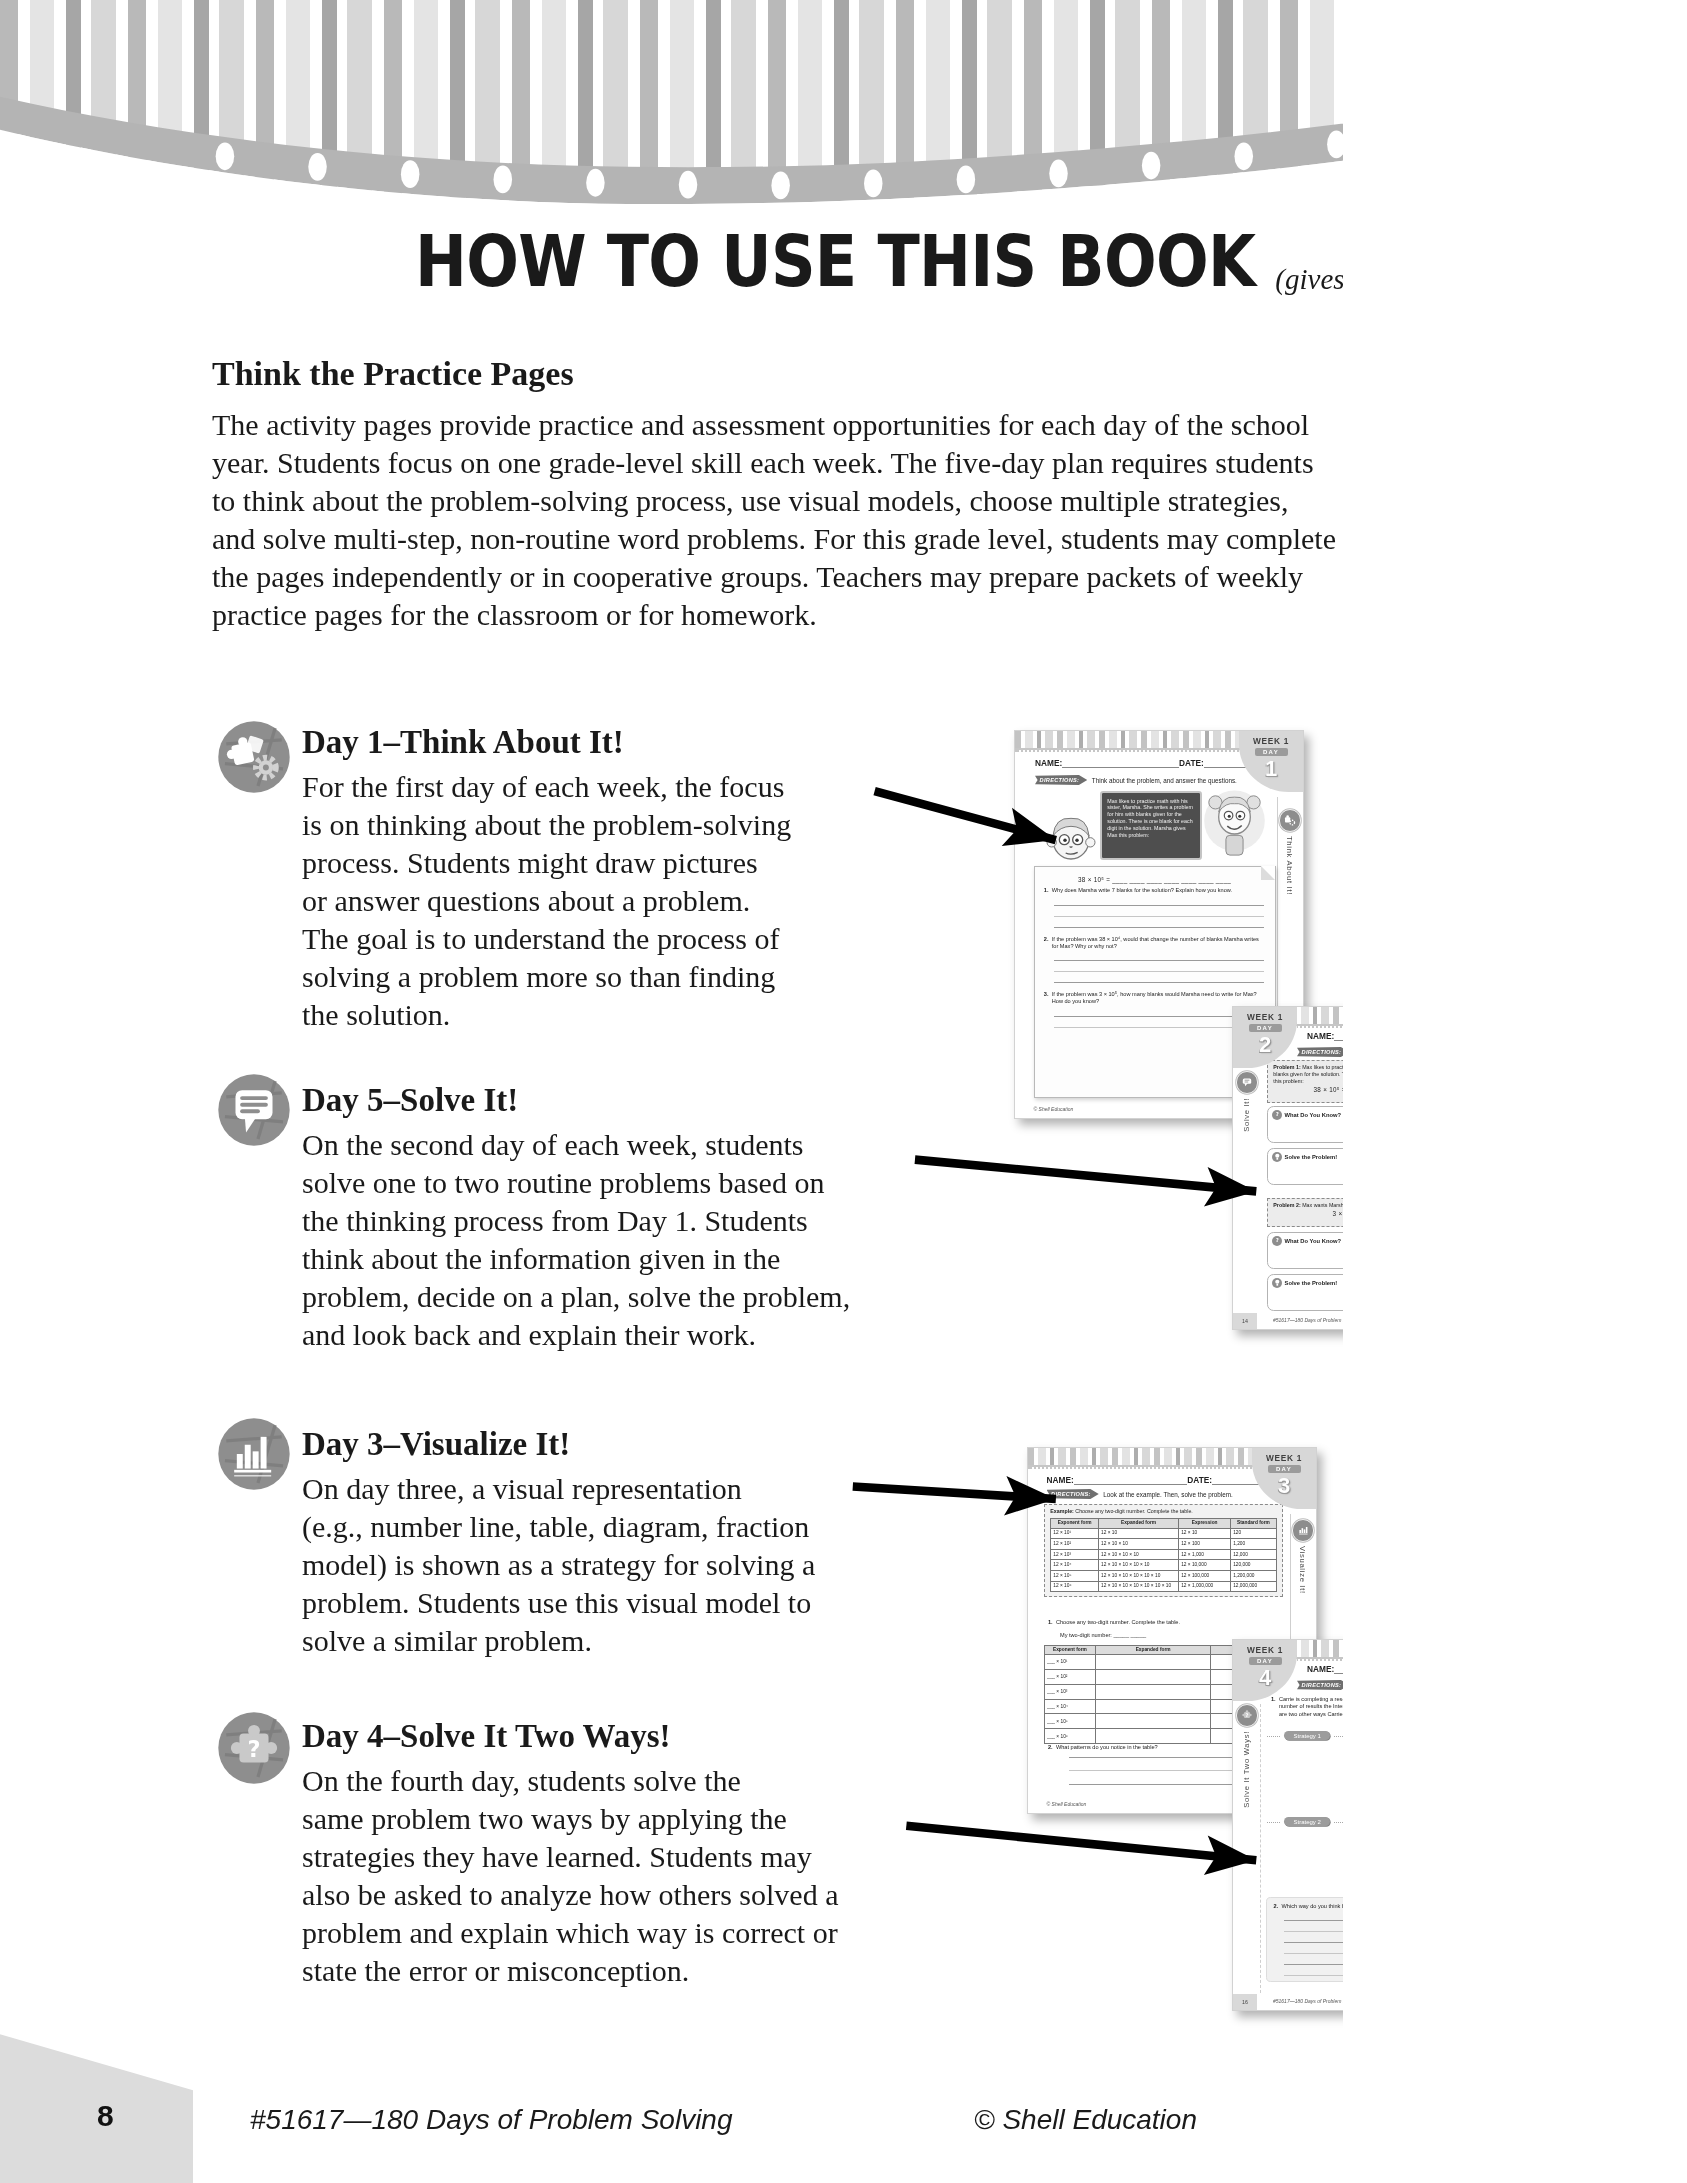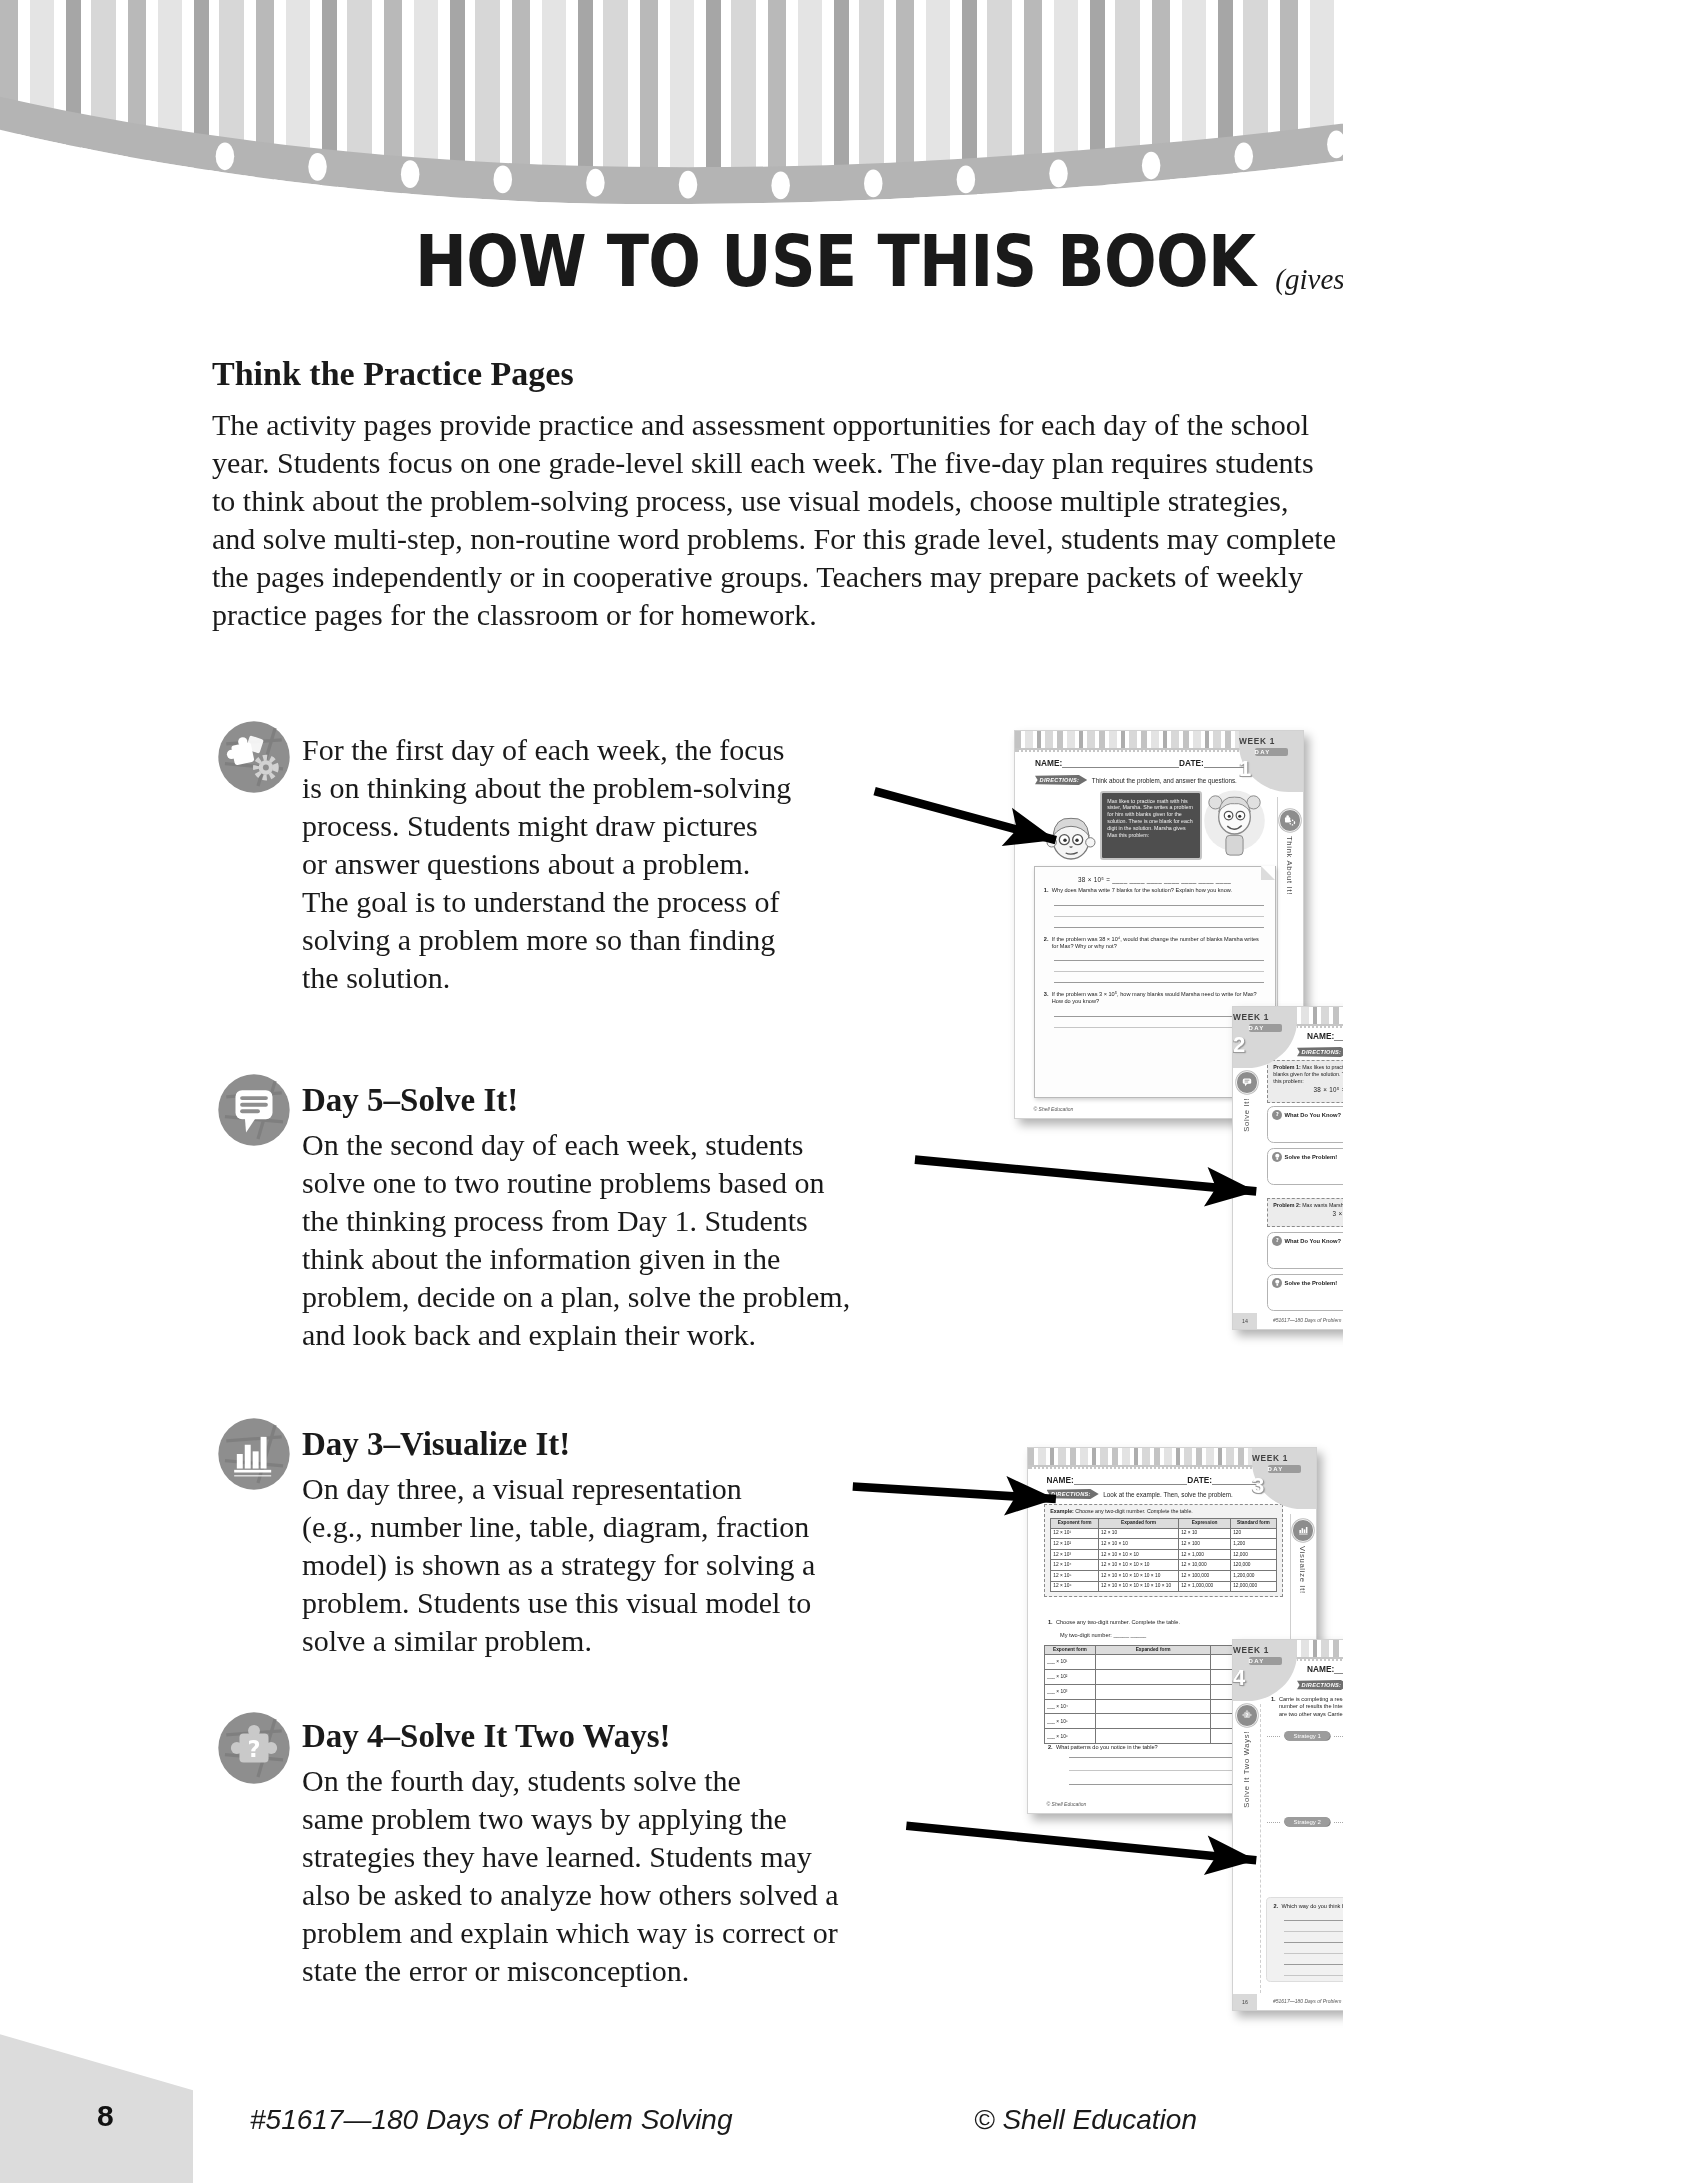--- a/index.html
+++ b/index.html
@@ -42,21 +42,21 @@
 
   .mstripes { position:absolute; top:0; height:17px;
     background:repeating-linear-gradient(90deg,
       #c3c3c3 0 6px, #fff 6px 10px, #e3e3e3 10px 18px, #fff 18px 22px,
       #adadad 22px 26.5px, #fff 26.5px 30px, #d8d8d8 30px 38px, #fff 38px 42px);
     border-bottom:4.6px solid #c6c6c6; }
   .mstripes::after { content:""; position:absolute; left:4px; right:4px; bottom:-4px;
     border-bottom:2.6px dotted #ffffff; }
 
   .badge { position:absolute; top:0; width:64px; height:61px; background:#d7d7d7;
-           padding-top:4.6px; z-index:5; box-sizing:border-box; }
+           text-align:center; padding-top:4.6px; z-index:5; box-sizing:border-box; }
   .badge.r { right:0; border-radius:0 0 0 78%; }
   .badge.l { left:0; border-radius:0 0 78% 0; }
   .wk { font-size:8.3px; font-weight:bold; letter-spacing:0.7px; color:#3f3f3f; }
   .daypill { margin:2px auto 0; width:33px; height:8.6px; background:#9b9b9b; color:#fff;
              font-size:6px; font-weight:bold; letter-spacing:1.3px; border-radius:2px; line-height:8.6px; }
   .bnum { font-size:22px; font-weight:bold; color:#fff;
           text-shadow:0.7px 0.7px 0 #9a9a9a, -0.7px 0.7px 0 #9a9a9a, 1.3px 1.3px 1.3px #8a8a8a; }
 
   .nrow { position:absolute; display:flex; align-items:flex-end; 
           font-weight:bold; font-size:8.3px; }
@@ -183,20 +183,21 @@
         <circle cx="22" cy="52" r="7"></circle>
       <rect x="46" y="26" width="22" height="22" rx="3" transform="rotate(18 57 37)" opacity="0.9"></rect>
     </g>
     <g>
       <circle cx="74" cy="72" r="15" fill="none" stroke="#d2d2d2" stroke-width="9" stroke-dasharray="6 5"></circle>
       <circle cx="74" cy="72" r="11" fill="#d2d2d2"></circle>
       <circle cx="74" cy="72" r="4.5" fill="#8e8e8e"></circle>
     </g>
   </svg>
   <div class="dayblock" style="top:724px">
+    <div class="dayhead">Day 1–Think About It!</div>
     <div class="daybody prelines">For the first day of each week, the focus
 is on thinking about the problem-solving
 process. Students might draw pictures
 or answer questions about a problem.
 The goal is to understand the process of
 solving a problem more so than finding
 the solution.</div>
   </div>
 
   <svg class="dayicon" style="top:1073px" viewBox="0 0 112 112">

